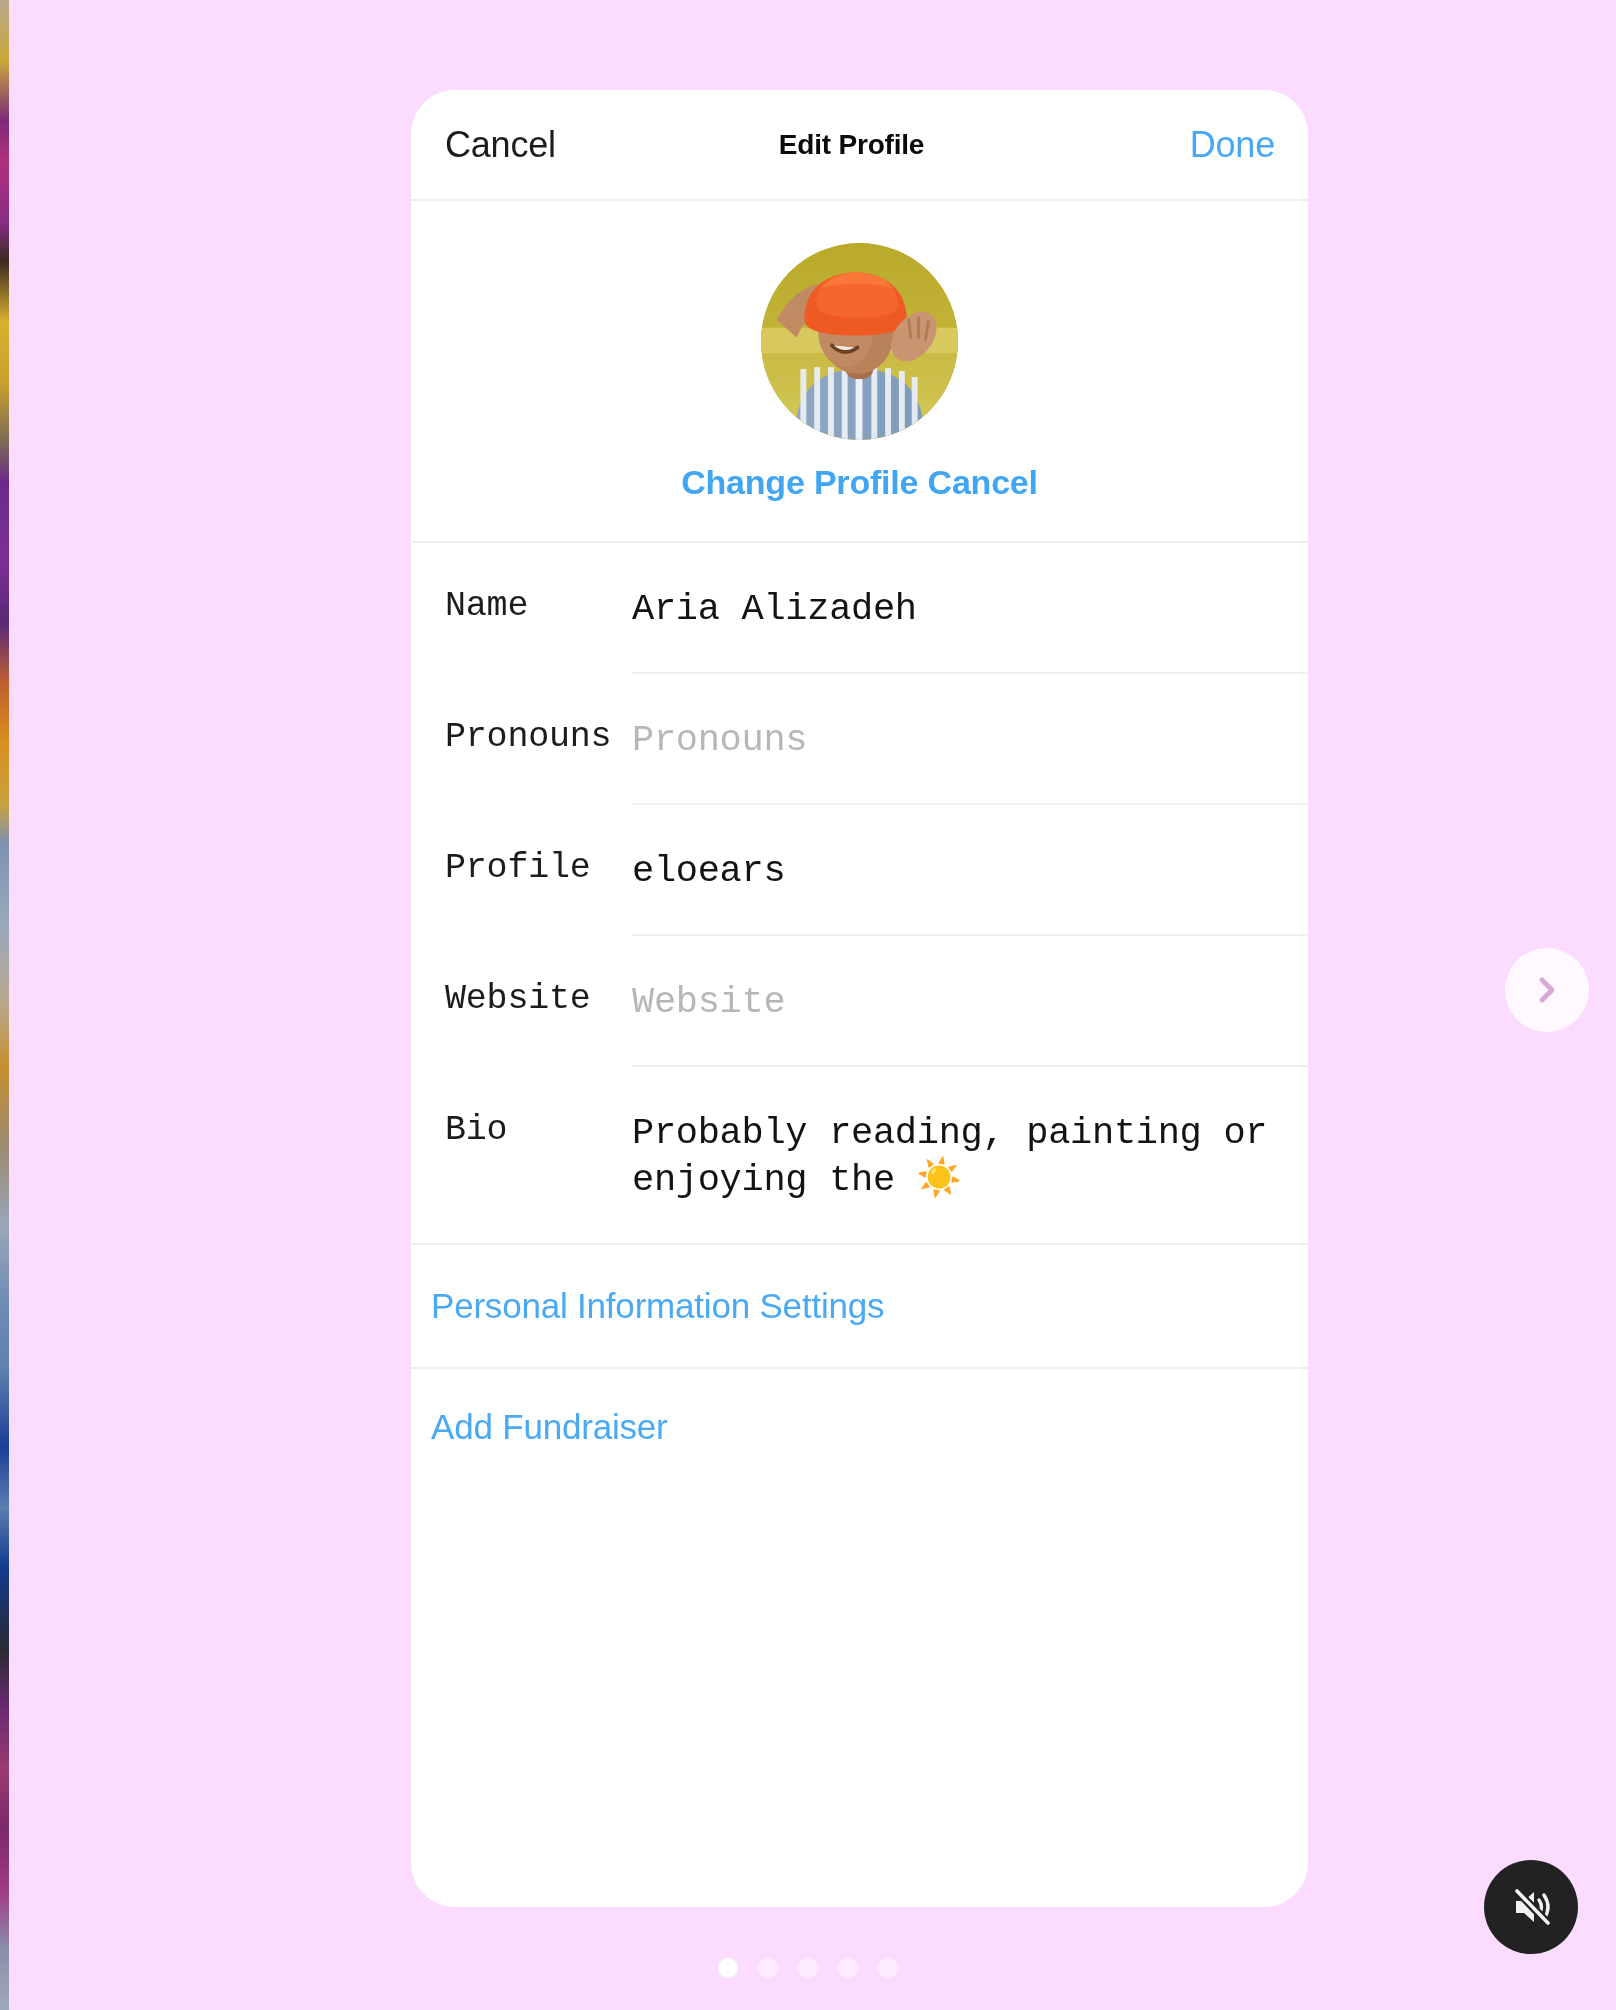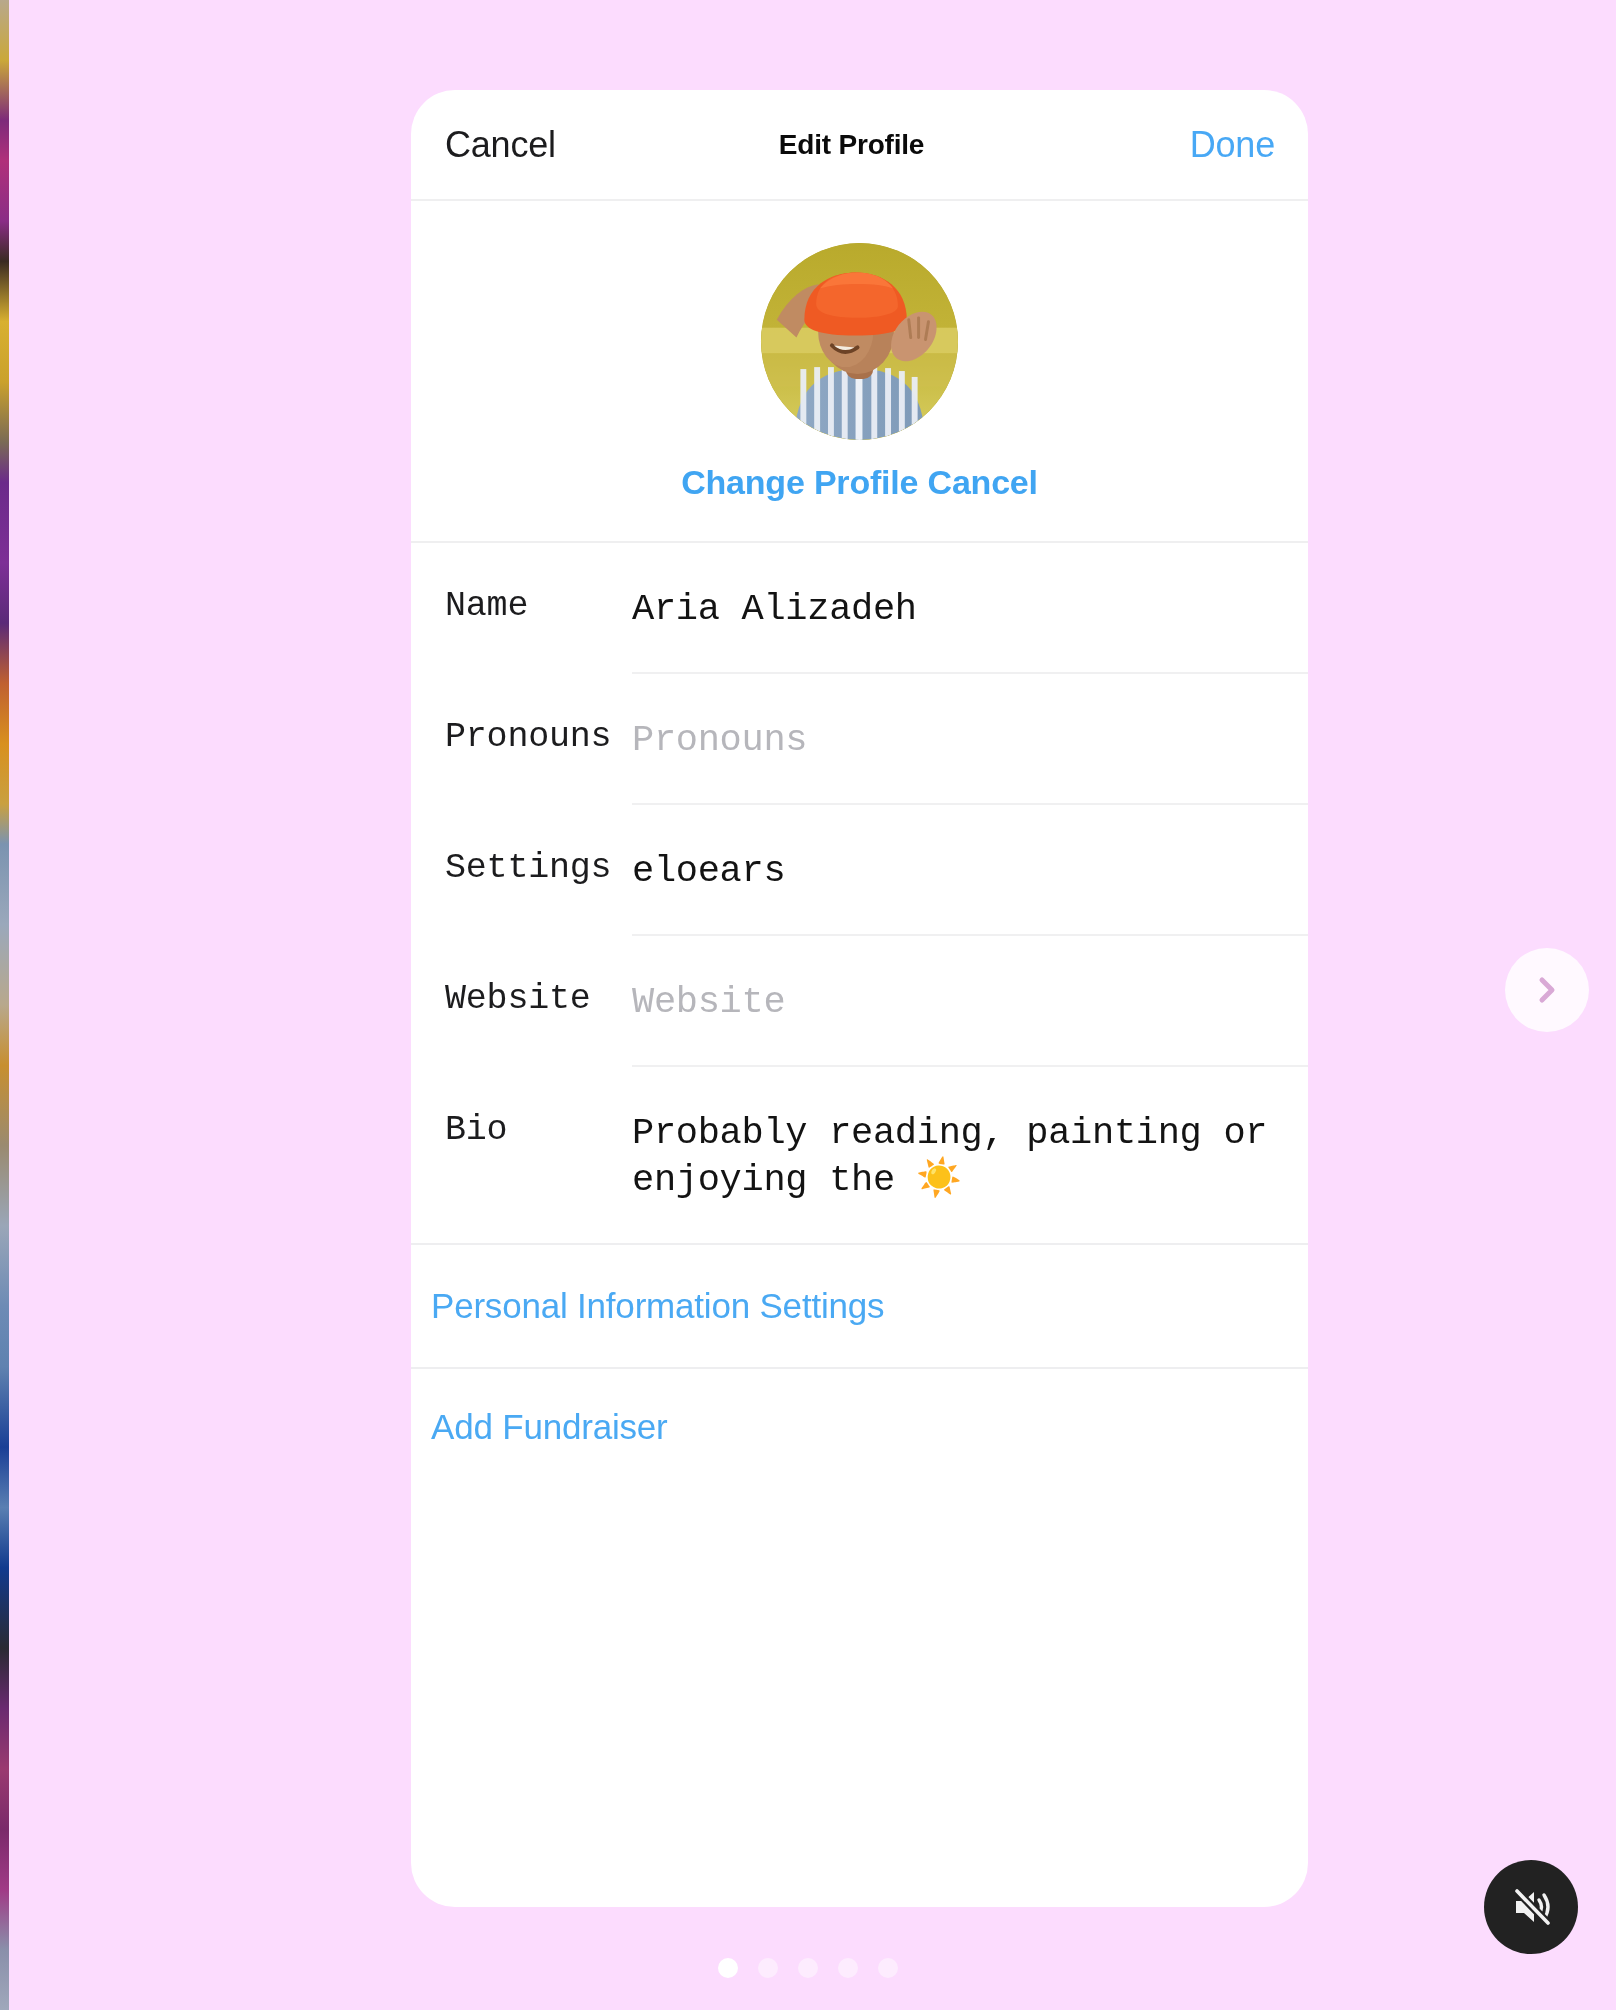--- a/index.html
+++ b/index.html
@@ -323,21 +323,21 @@
 
     <div class="form-row">
       <div class="row-label">Pronouns</div>
       <div class="row-value-wrap">
         <div class="row-value placeholder">Pronouns</div>
         <div class="row-divider"></div>
       </div>
     </div>
 
     <div class="form-row">
-      <div class="row-label">Settings</div>
+      <div class="row-label">Profile</div>
       <div class="row-value-wrap">
         <div class="row-value">eloears</div>
         <div class="row-divider"></div>
       </div>
     </div>
 
     <div class="form-row">
       <div class="row-label">Website</div>
       <div class="row-value-wrap">
         <div class="row-value placeholder">Website</div>

